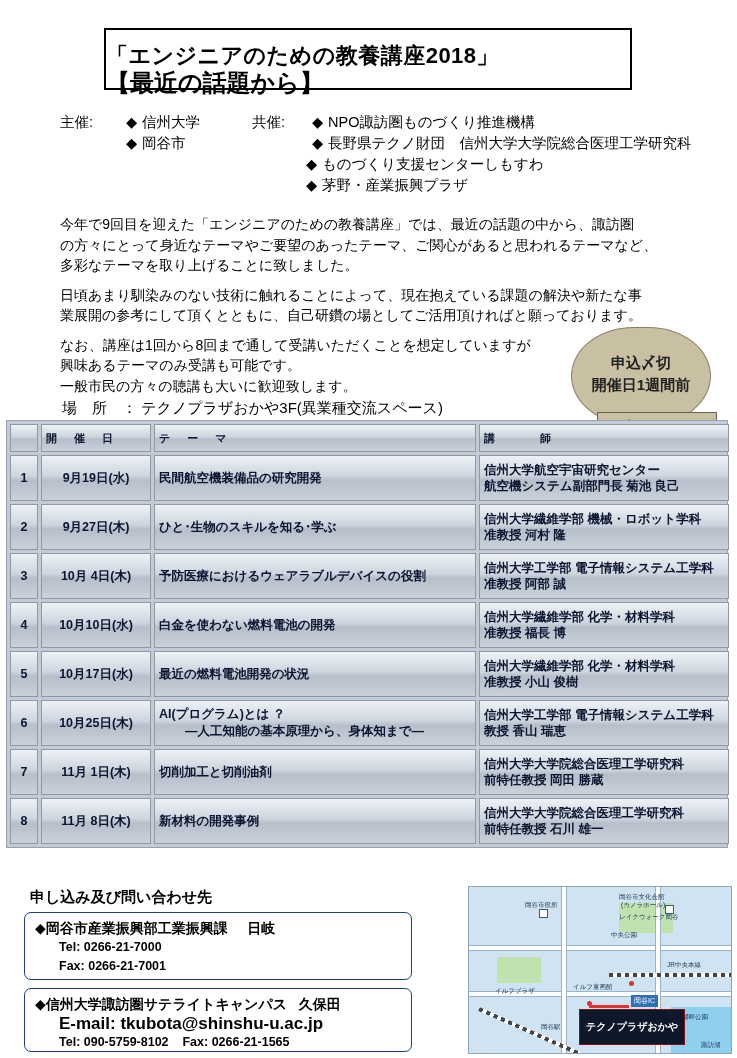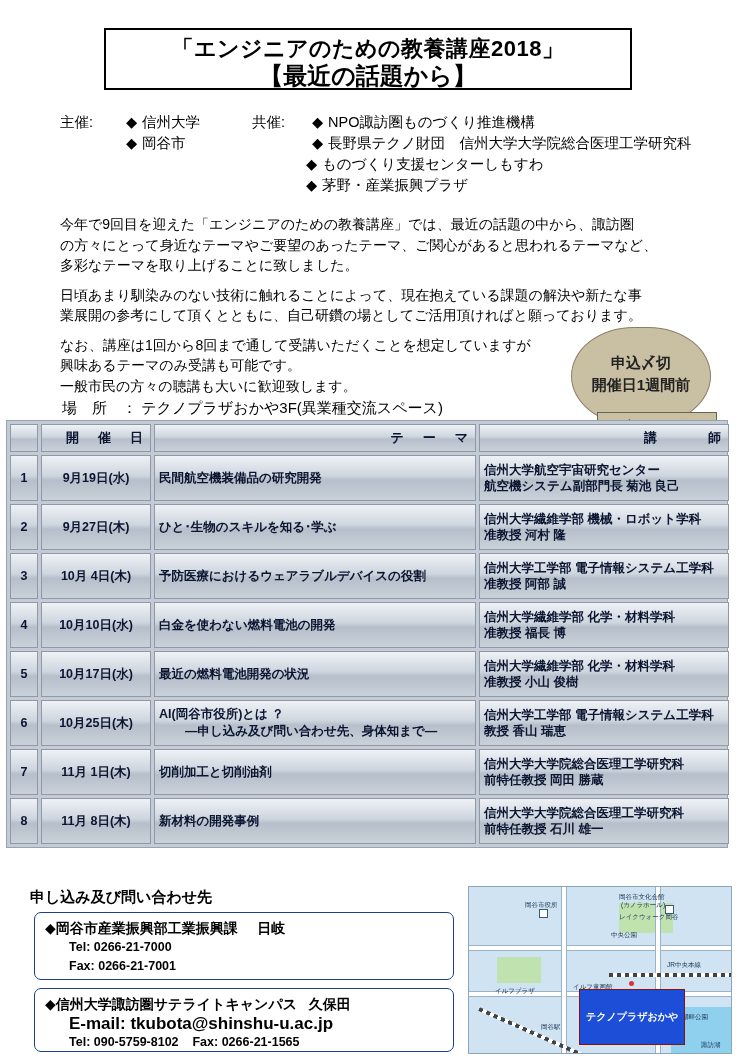--- a/index.html
+++ b/index.html
@@ -23,22 +23,21 @@
 
   
   .title-box {
     position: absolute;
     left: 104px;
     top: 28px;
     width: 528px;
     height: 62px;
     border: 2px solid #000;
     box-sizing: border-box;
-    text-align: center;
-    padding-top: 5px;
+    padding-top: 12px;
   }
   .title-line1 {
     font-size: 22px;
     font-weight: bold;
     letter-spacing: 0.5px;
     line-height: 28px;
   }
   .title-line2 {
     font-size: 24px;
     font-weight: bold;
@@ -153,24 +152,24 @@
   table.prog th, table.prog td {
     border: 1px solid #8f98a3;
     background: linear-gradient(#eef2f6 0%, #cdd5de 45%, #b6bfca 55%, #c9d1da 100%);
     font-size: 12.5px;
     color: #0b1530;
     padding: 3px 4px;
     box-sizing: border-box;
   }
   table.prog th {
     height: 28px;
-    text-align: right;
+    text-align: left;
     font-weight: bold;
     letter-spacing: 3px;
-    font-size: 13px;
+    font-size: 11px;
   }
   col.c-no { width: 28px; }
   col.c-date { width: 110px; }
   col.c-theme { width: 322px; }
   col.c-lect { width: 250px; }
   td.no {
     text-align: center;
     font-size: 12px;
     font-weight: bold;
   }
@@ -199,22 +198,22 @@
   
   .contact-title {
     position: absolute;
     left: 30px;
     top: 888px;
     font-size: 15px;
     font-weight: bold;
   }
   .contact-box {
     position: absolute;
-    left: 34px;
-    width: 420px;
+    left: 24px;
+    width: 388px;
     border: 1px solid #1b3f8b;
     border-radius: 7px;
     box-sizing: border-box;
     padding: 6px 10px 7px 10px;
     font-size: 13px;
     line-height: 19px;
   }
   #contact-box-1 { top: 912px; height: 68px; }
   #contact-box-2 { top: 988px; height: 64px; }
   .contact-head {
@@ -289,25 +288,25 @@
     position: absolute; width: 5px; height: 5px;
     background: #e03030; border-radius: 50%;
   }
   .map .sq {
     position: absolute; width: 7px; height: 7px;
     background: #ffffff; border: 1px solid #3a5a78;
   }
   .map .banner {
     position: absolute;
     left: 110px; bottom: 8px;
-    background: #1d4ed8;
+    background: #0f172a;
     color: #ffffff;
     font-size: 10px;
     font-weight: bold;
-    padding: 20px 6px;
+    padding: 10px 6px;
     white-space: nowrap;
     border: 1px solid #8a1010;
   }
   .map .bluebox {
     position: absolute;
     background: #2f6fb5;
     color: #fff;
     font-size: 7px;
     padding: 1px 3px;
     white-space: nowrap;
@@ -460,22 +459,22 @@
           </td>
           <td class="lect">
             <span>信州大学繊維学部 化学・材料学科</span><br>
             <span>准教授 小山 俊樹</span>
           </td>
         </tr>
         <tr>
           <td class="no">6</td>
           <td class="date">10月25日(木)</td>
           <td class="theme">
-            <span>AI(岡谷市役所)とは ？</span>
-            <span class="sub">―申し込み及び問い合わせ先、身体知まで―</span>
+            <span>AI(プログラム)とは ？</span>
+            <span class="sub">―人工知能の基本原理から、身体知まで―</span>
           </td>
           <td class="lect">
             <span>信州大学工学部 電子情報システム工学科</span><br>
             <span>教授 香山 瑞恵</span>
           </td>
         </tr>
         <tr>
           <td class="no">7</td>
           <td class="date">11月 1日(木)</td>
           <td class="theme">

